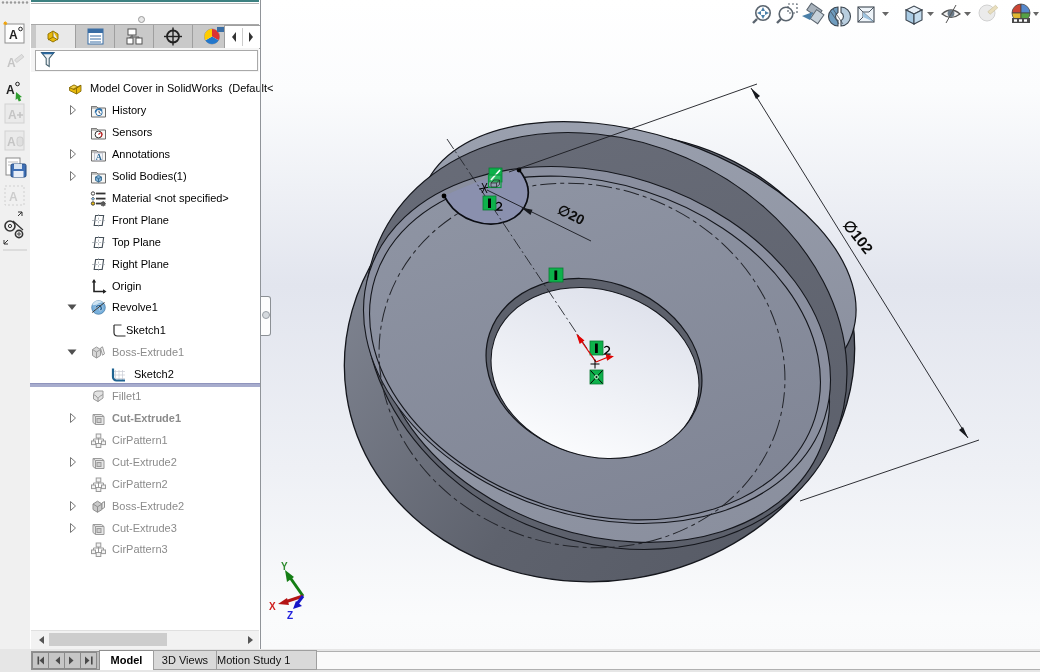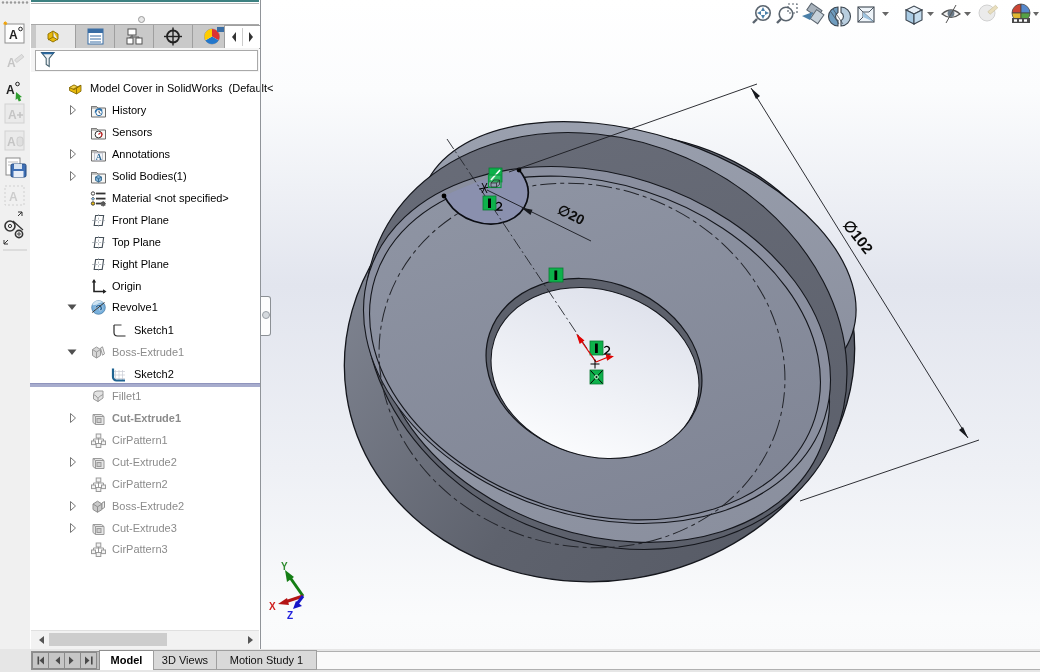--- a/index.html
+++ b/index.html
@@ -536,21 +536,21 @@
         </svg>
         <svg style="position:absolute;left:30px;top:0px" width="17" height="17" viewBox="0 0 17 17">
           <use href="#i-rev"></use>
         </svg>
         <span style="position:absolute;left:52px;">Revolve1</span>
       </div>
     <div class="row" style="left:30px;top:322px;width:228px;">
         <svg style="position:absolute;left:50px;top:0px" width="17" height="17" viewBox="0 0 17 17">
           <use href="#i-sk1"></use>
         </svg>
-        <span style="position:absolute;left:74px;">Sketch1</span>
+        <span style="position:absolute;left:66px;">Sketch1</span>
       </div>
     <div class="row gray" style="left:30px;top:344px;width:228px;">
         <svg style="position:absolute;left:7px;top:4px" width="10" height="8">
           <path d="M 0.5 1.5 L 9.5 1.5 L 5 7 Z" fill="#505050"></path>
         </svg>
         <svg style="position:absolute;left:30px;top:0px" width="17" height="17" viewBox="0 0 17 17">
           <use href="#i-ext"></use>
         </svg>
         <span style="position:absolute;left:52px;">Boss-Extrude1</span>
       </div>
@@ -656,16 +656,16 @@
         <path d="M 53 4.5 L 57.5 8.5 L 53 12.5 Z"></path>
             <rect x="59" y="4.5" width="1.6" height="8"></rect>
           </g>
       </svg>
     </div>
     <div class="abs" style="left:99px;top:1px;width:53px;height:19px;background:#fff;border:1px solid #8f8f8f;border-bottom:none;
          font-size:11px;font-weight:bold;color:#000;text-align:center;line-height:19px;">Model</div>
     <div class="abs" style="left:153px;top:1px;width:62px;height:18px;background:#d9d9d9;border:1px solid #9f9f9f;
          font-size:11px;color:#111;text-align:center;line-height:18px;">3D Views</div>
     <div class="abs" style="left:216px;top:1px;width:99px;height:18px;background:#d9d9d9;border:1px solid #9f9f9f;
-         font-size:11px;color:#111;text-align:center;line-height:18px;">Motion Study 1</div>
+         font-size:11px;color:#111;line-height:18px;">Motion Study 1</div>
   </div>
 
 </div>
 
 </body></html>

